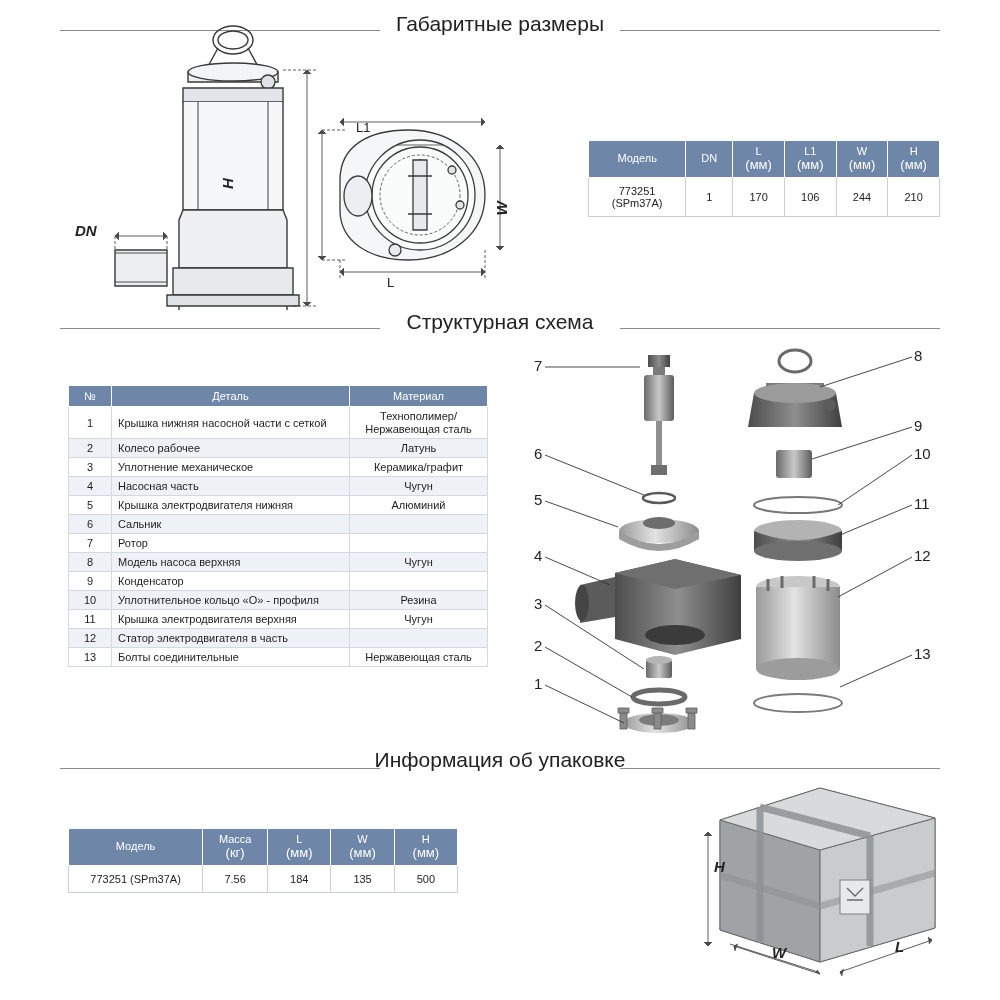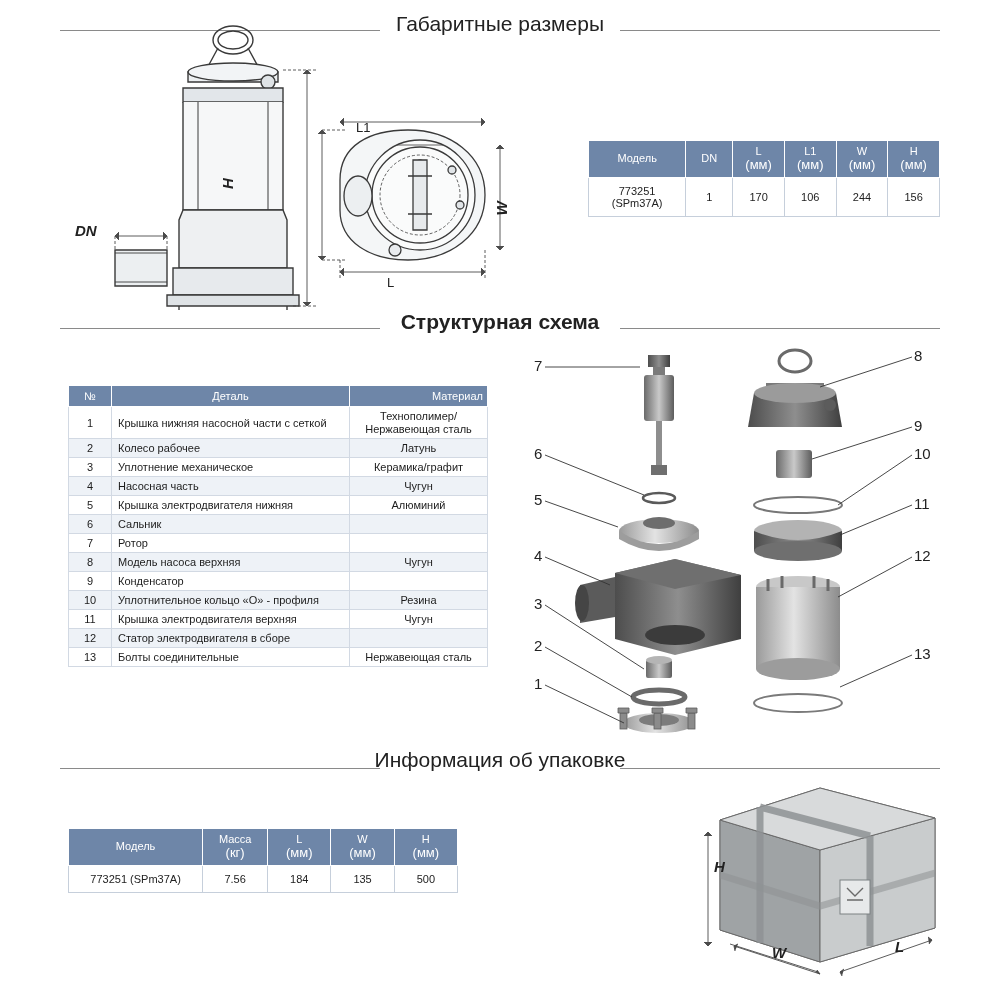--- a/index.html
+++ b/index.html
@@ -134,35 +134,35 @@
       <th style="width:48px;"><span>H</span><span class="sub">(мм)</span></th>
     </tr>
   </thead>
   <tbody>
     <tr>
       <td>773251 (SPm37A)</td>
       <td>1</td>
       <td>170</td>
       <td>106</td>
       <td>244</td>
-      <td>156</td>
+      <td>210</td>
     </tr>
   </tbody>
 </table>
 
 <div class="rule" style="left:60px;top:328px;width:320px;"></div>
 <div class="rule" style="left:620px;top:328px;width:320px;"></div>
-<div class="section-title" style="top:310px;font-weight:bold;">Структурная схема</div>
+<div class="section-title" style="top:310px;">Структурная схема</div>
 
 <table class="parts-table">
   <thead>
     <tr>
       <th style="width:30px;"><span>№</span></th>
       <th><span>Деталь</span></th>
-      <th style="width:125px;text-align:right;"><span>Материал</span></th>
+      <th style="width:125px;"><span>Материал</span></th>
     </tr>
   </thead>
   <tbody>
     <tr class="plain">
         <td class="num">1</td>
         <td>Крышка нижняя насосной части с сеткой</td>
         <td class="mat two-line" style="white-space:pre-line;">Технополимер/
 Нержавеющая сталь</td>
       </tr>
     <tr class="alt">
@@ -210,21 +210,21 @@
         <td>Уплотнительное кольцо «О» - профиля</td>
         <td class="mat">Резина</td>
       </tr>
     <tr class="plain">
         <td class="num">11</td>
         <td>Крышка электродвигателя верхняя</td>
         <td class="mat">Чугун</td>
       </tr>
     <tr class="alt">
         <td class="num">12</td>
-        <td>Статор электродвигателя в сборе</td>
+        <td>Статор электродвигателя в часть</td>
         <td class="mat"></td>
       </tr>
     <tr class="plain">
         <td class="num">13</td>
         <td>Болты соединительные</td>
         <td class="mat">Нержавеющая сталь</td>
       </tr>
   </tbody>
 </table>
 

